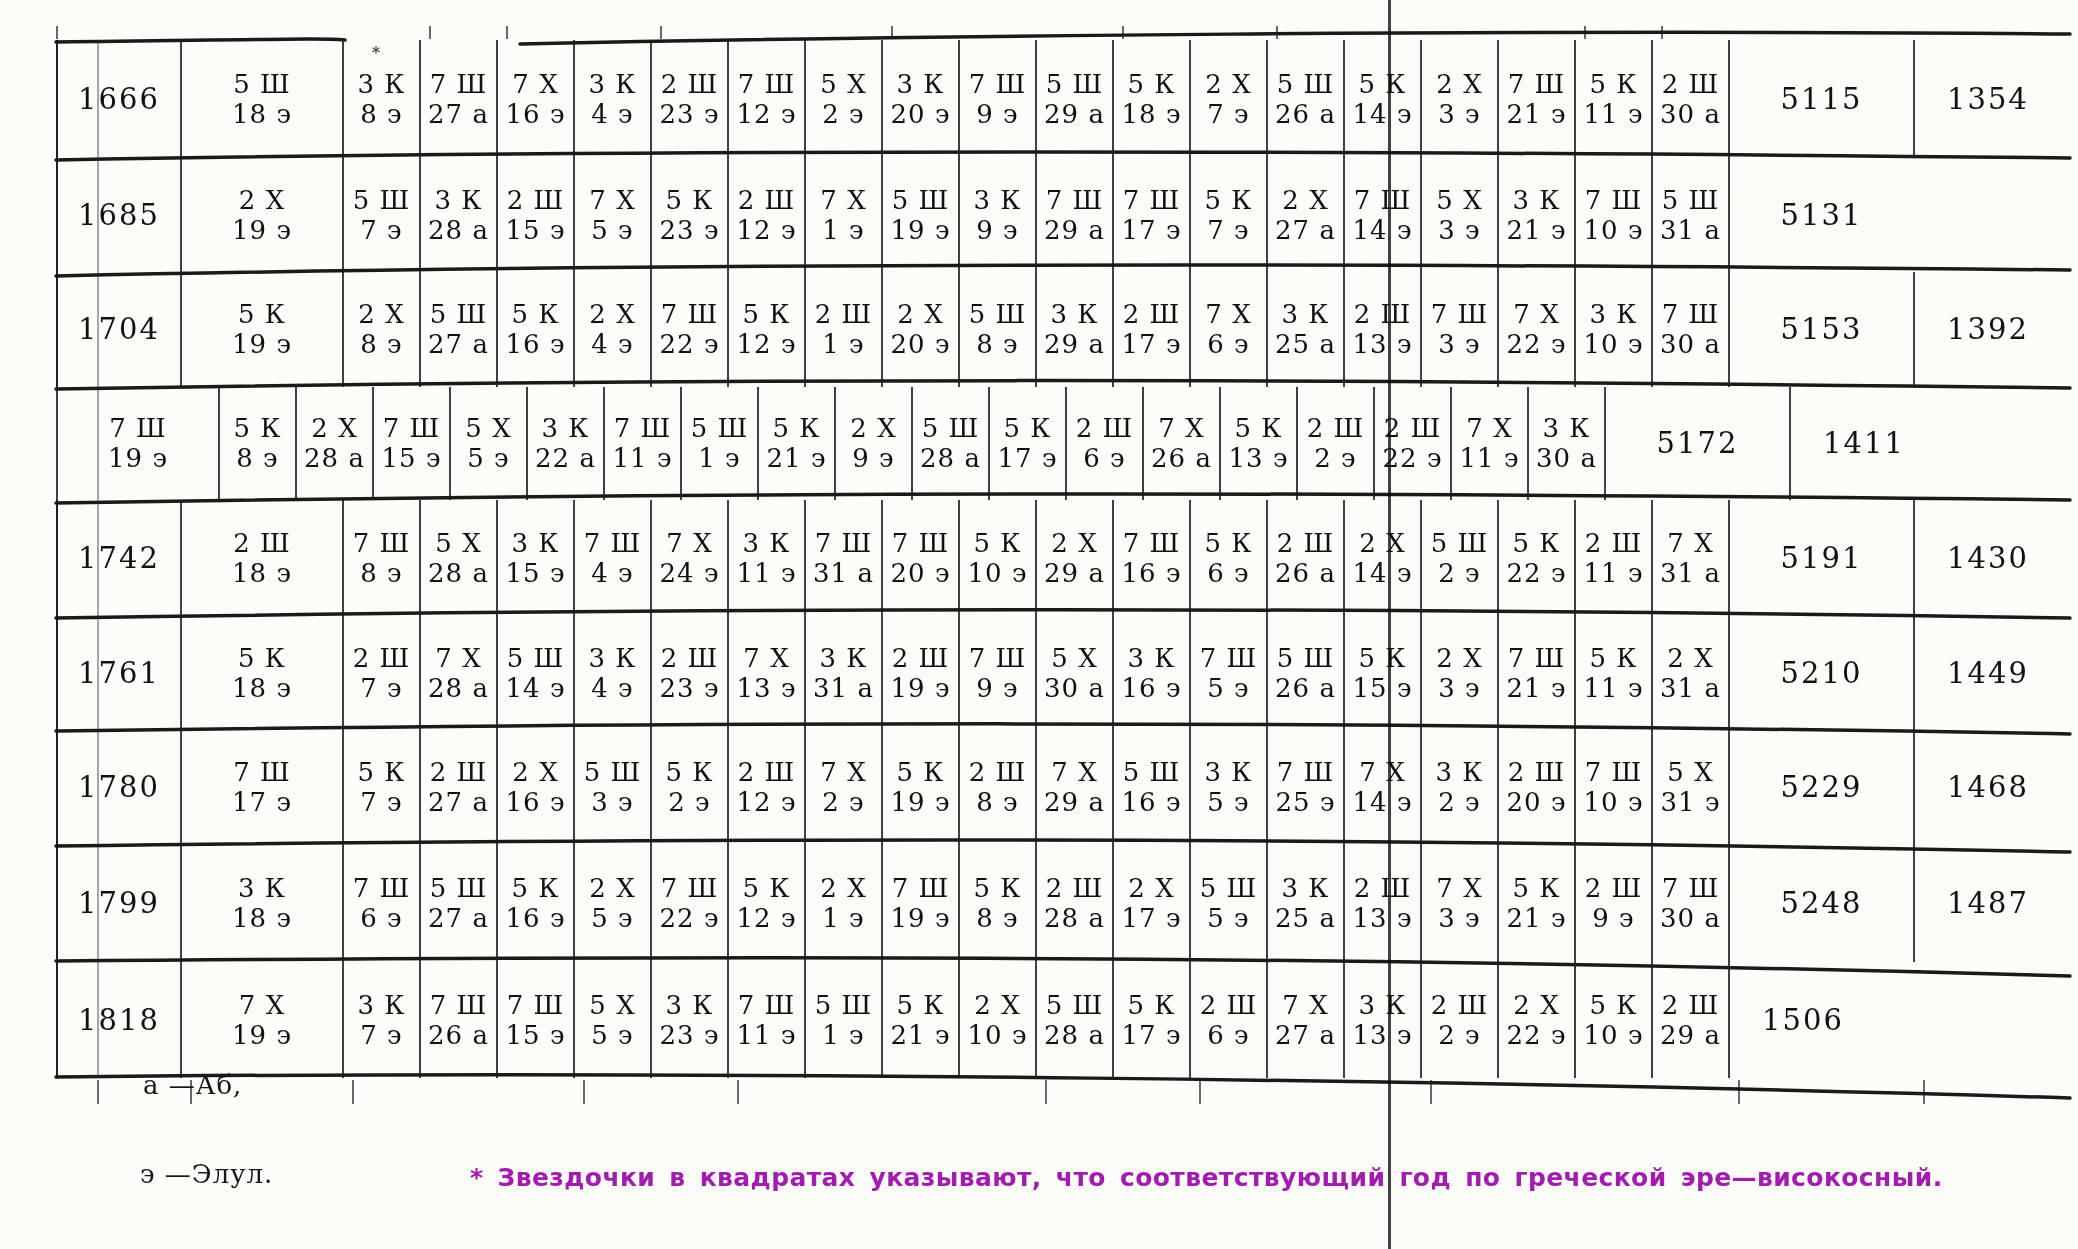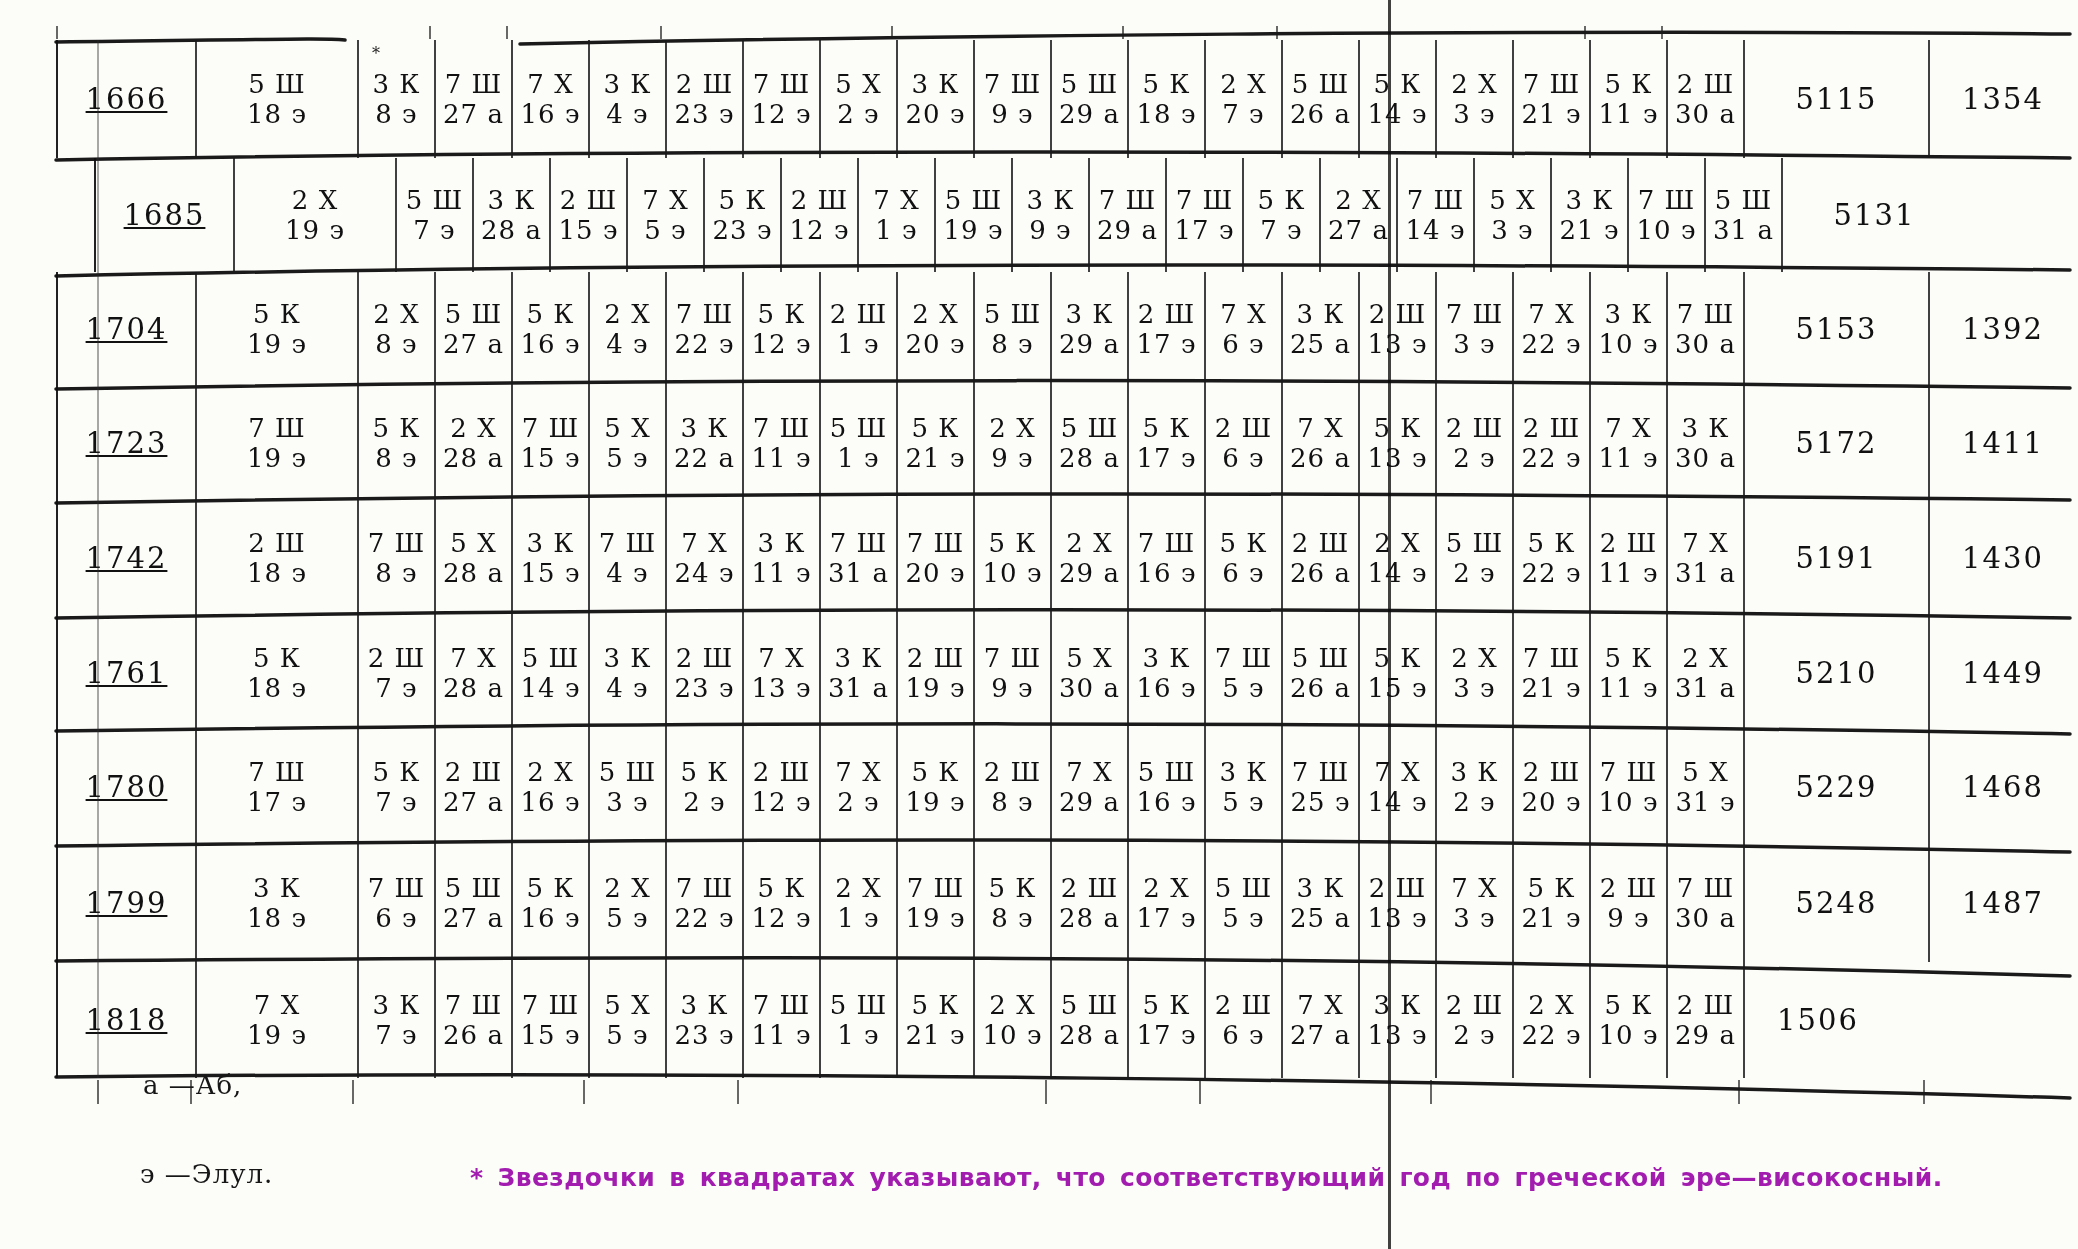--- a/index.html
+++ b/index.html
@@ -12,21 +12,21 @@
   #table{
     position:absolute; left:56px; top:40px;
     filter:blur(0.25px) contrast(1.05);
   }
   .row{display:flex;}
   .cell{
     box-sizing:border-box; display:flex; flex-direction:column;
     align-items:center; justify-content:center; gap:1px;
     border-left:2px solid rgba(28,28,28,.82);
   }
-  .cell.year{width:139px; border-left:2px solid rgba(20,20,20,.92);text-decoration:underline;}
+  .cell.year{width:124px; border-left:2px solid rgba(20,20,20,.92);}
   .cell.d0{width:162px;}
   .cell.n{width:77px;}
   .cell.era1{width:185px;}
   .cell.era2{width:148px;}
   .cell .t{font-size:26px; line-height:29px; white-space:nowrap; letter-spacing:1px;}
   .cell.year .t,.cell.era1 .t,.cell.era2 .t{font-size:29px; letter-spacing:2px;}
   #rules{position:absolute; left:0; top:0; pointer-events:none;}
   .stub{position:absolute; width:2px; background:rgba(25,25,25,.65);}
   #inner-line{position:absolute; left:97px; top:40px; width:2px; height:1038px;
     background:rgba(40,40,40,.4);}
@@ -141,21 +141,21 @@
           <div class="t">2 Ш</div>
           <div class="t">30 а</div>
         </div>
         <div class="cell era1">
           <div class="t">5115</div>
         </div>
         <div class="cell era2">
           <div class="t">1354</div>
         </div>
       </div>
-      <div class="row" style="height: 114px; margin-left: 38px;">
+      <div class="row" style="height: 114px;">
         <div class="cell year">
           <div class="t">1685</div>
         </div>
         <div class="cell d0">
           <div class="t">2 Х</div>
           <div class="t">19 э</div>
         </div>
         <div class="cell n">
           <div class="t">5 Ш</div>
           <div class="t">7 э</div>
@@ -313,23 +313,20 @@
           <div class="t">30 а</div>
         </div>
         <div class="cell era1">
           <div class="t">5153</div>
         </div>
         <div class="cell era2">
           <div class="t">1392</div>
         </div>
       </div>
       <div class="row" style="height: 113px;">
-        <div class="cell year">
-          <div class="t">1723</div>
-        </div>
         <div class="cell d0">
           <div class="t">7 Ш</div>
           <div class="t">19 э</div>
         </div>
         <div class="cell n">
           <div class="t">5 К</div>
           <div class="t">8 э</div>
         </div>
         <div class="cell n">
           <div class="t">2 Х</div>

